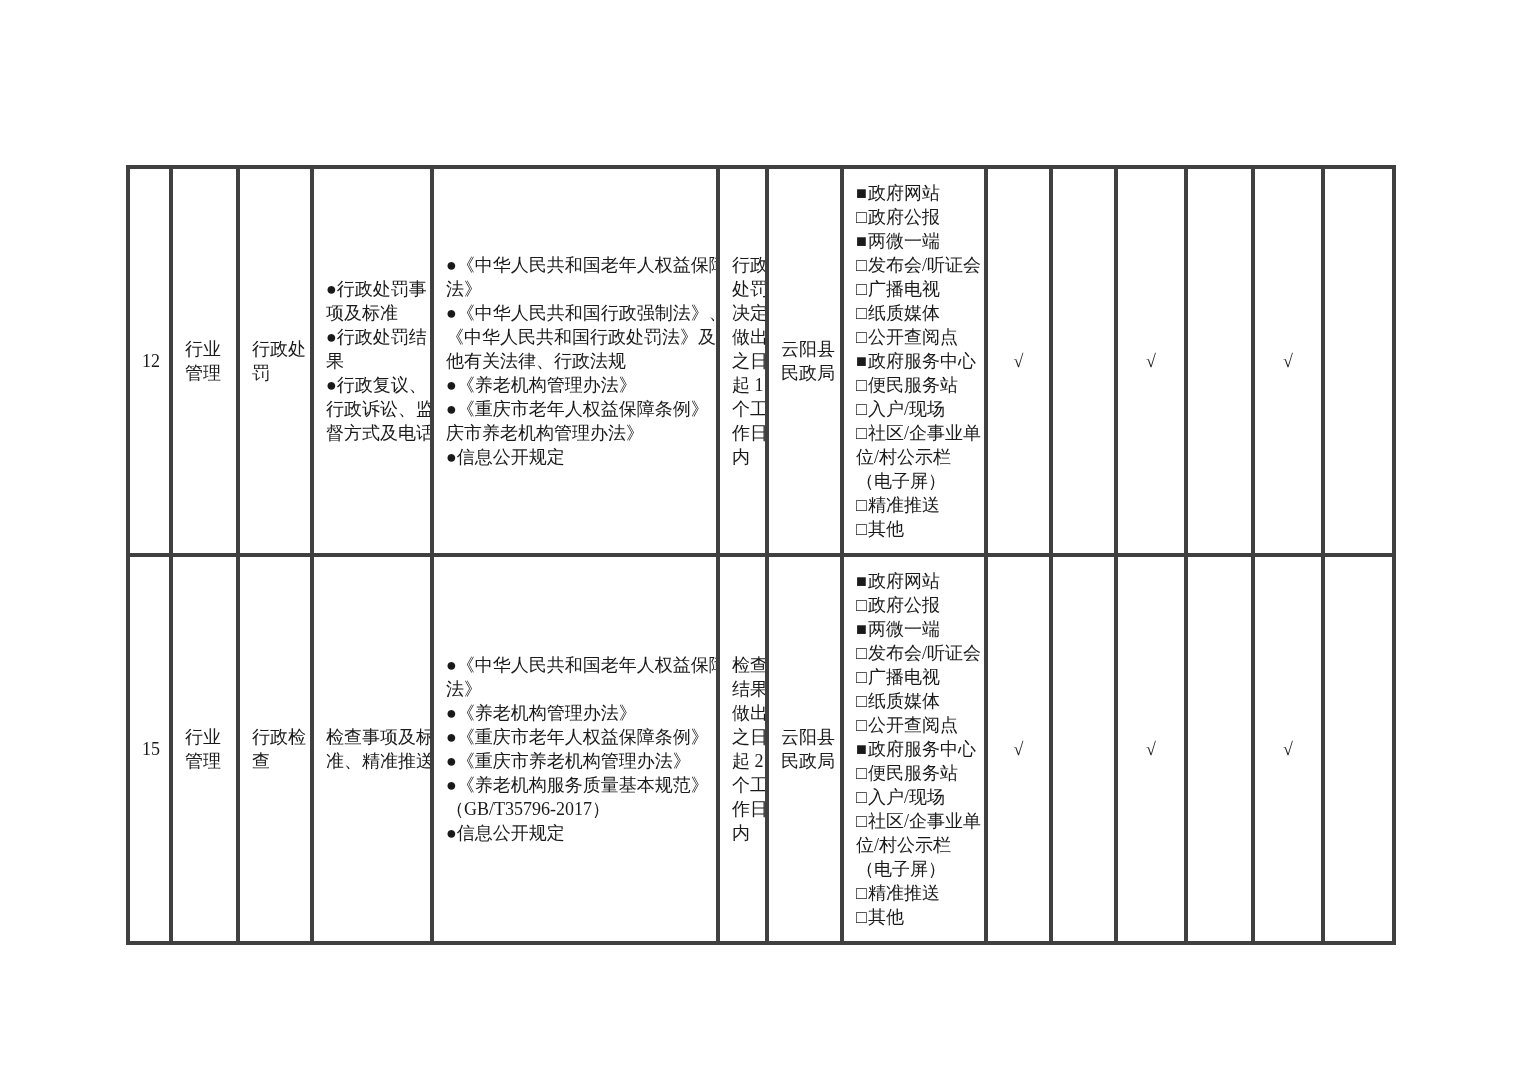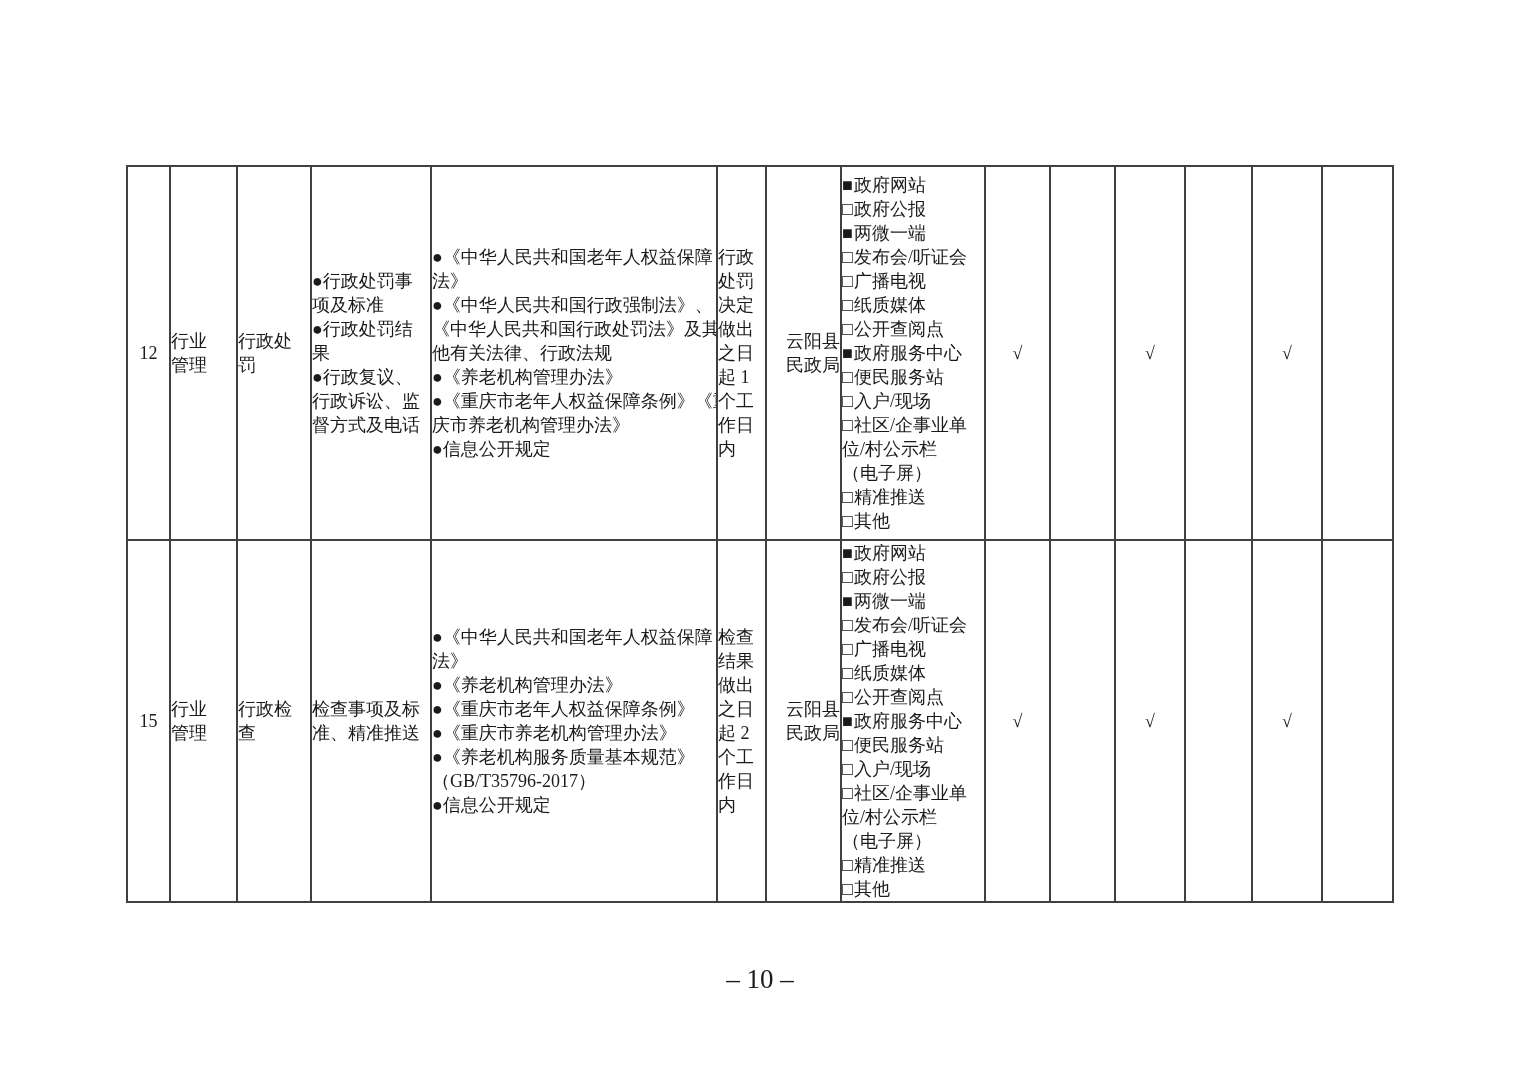--- a/index.html
+++ b/index.html
@@ -21,25 +21,25 @@
   table.doc-table {
     position: absolute;
     left: 126px;
     top: 165px;
     width: 1268px;
     border-collapse: collapse;
     table-layout: fixed;
     border: 2px solid #2b2b2b;
   }
   table.doc-table td {
-    border: 2px solid #404040;
+    border: 4px solid #404040;
     vertical-align: middle;
     font-size: 18px;
     line-height: 24px;
-    padding: 0;
+    padding: 12px;
     overflow: hidden;
   }
   tr.row-a { height: 374px; }
   tr.row-b { height: 357px; }
 
   td.c-seq   { text-align: center; }
   td.c-cat   { padding-left: 5px;  white-space: pre; }
   td.c-type  { padding-left: 7px;  white-space: pre; }
   td.c-items { padding-left: 6px;  white-space: pre; margin-left: 12px; }
   td.c-basis { padding-left: 5px;  white-space: pre; font-size: 17px; }
@@ -194,15 +194,14 @@
         <td class="c-check">√</td>
         <td class="c-check"></td>
         <td class="c-check">√</td>
         <td class="c-check"></td>
         <td class="c-check">√</td>
         <td class="c-check"></td>
       </tr>
     </tbody>
   </table>
 
-  <div class="footer">– 10 –</div>
 
 </div>
 
 </body></html>

